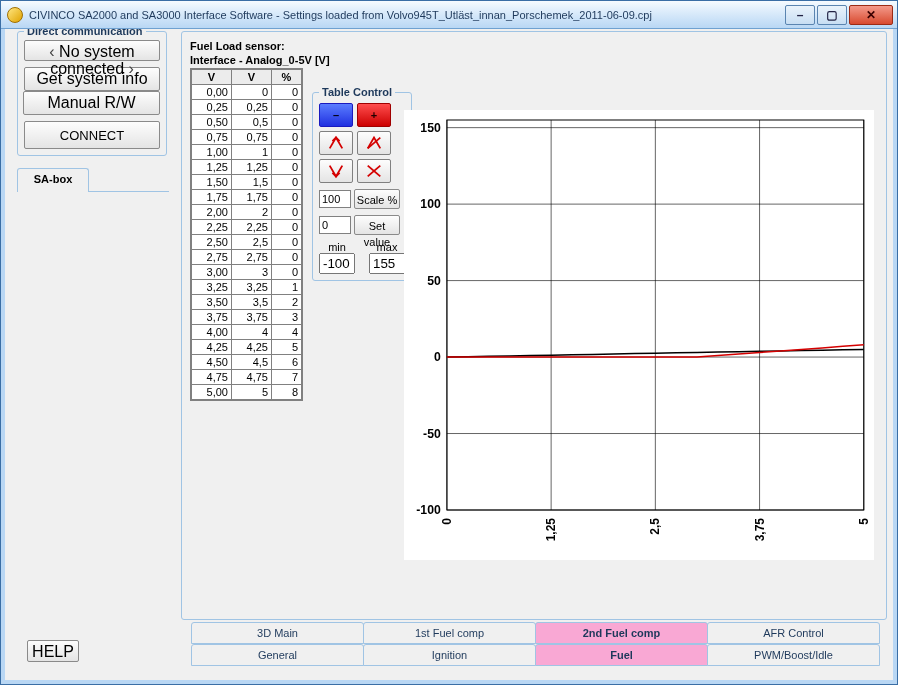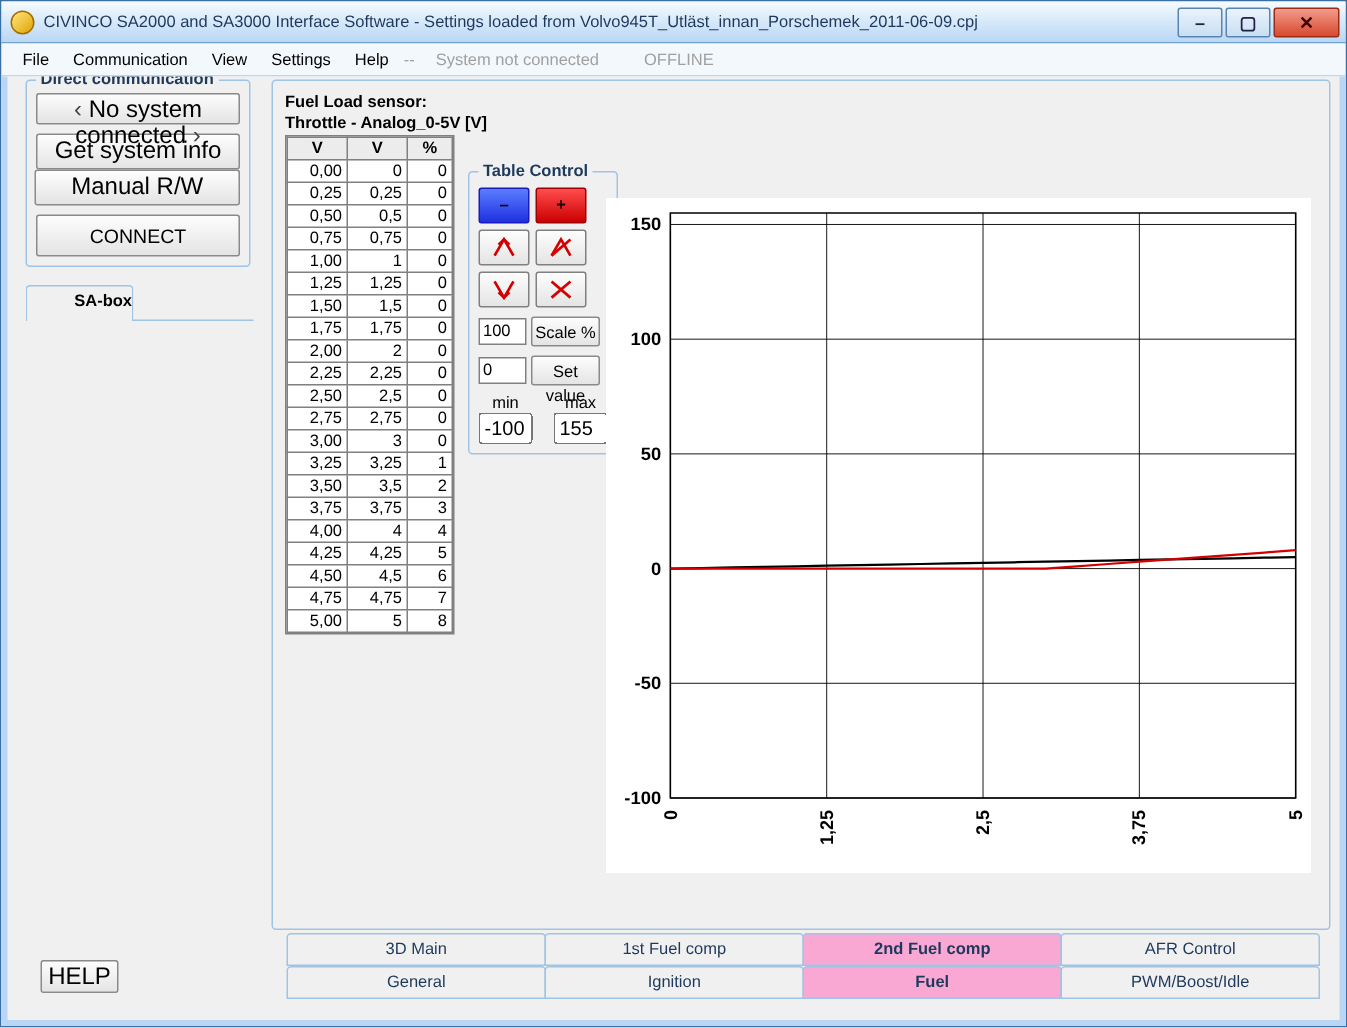--- a/index.html
+++ b/index.html
@@ -124,21 +124,21 @@
     position: relative;
     height: 24px;
   }
   .sa-tab .tab {
     position: absolute; left: 0; top: 0;
     height: 24px; width: 72px;
     background: #f0f0f0;
     border: 1px solid #a0c4e4;
     border-bottom: none;
     border-top-left-radius: 3px; border-top-right-radius: 3px;
-    text-align: right; line-height: 20px;
+    text-align: center; line-height: 20px;
     font-weight: bold;
   }
   .sa-tab .line {
     position: absolute; left: 71px; right: -2px; bottom: 0;
     border-bottom: 1px solid #a0c4e4;
   }
 
   
   .main-panel {
     position: absolute;
@@ -250,30 +250,20 @@
   <div class="titlebar">
     <div class="app-icon"></div>
     <div class="title-text">CIVINCO SA2000 and SA3000 Interface Software - Settings loaded from Volvo945T_Utläst_innan_Porschemek_2011-06-09.cpj</div>
     <div class="winbtns">
       <div class="winbtn">–</div>
       <div class="winbtn">▢</div>
       <div class="winbtn close">✕</div>
     </div>
   </div>
 
-  <div class="menubar">
-    <span class="menuitem">File</span>
-    <span class="menuitem">Communication</span>
-    <span class="menuitem">View</span>
-    <span class="menuitem">Settings</span>
-    <span class="menuitem">Help</span>
-    <span class="sep">--</span>
-    <span class="status-sys">System not connected</span>
-    <span class="status-off">OFFLINE</span>
-  </div>
 
   <div class="client">
 
     <div class="left-col">
       <div class="group">
         <div class="group-title">Direct communication</div>
         <div class="btn dropdown">No system connected</div>
         <div class="twobtn">
           <div class="btn">Get system info</div>
           <div class="btn">Manual R/W</div>
@@ -282,21 +272,21 @@
       </div>
       <div class="sa-tab">
         <div class="tab">SA-box</div>
         <div class="line"></div>
       </div>
     </div>
 
     <div class="main-panel">
       <div class="sensor-head">
         <div>Fuel Load sensor:</div>
-        <div>Throttle - Analog_0-5V [V]</div>
+        <div>Interface - Analog_0-5V [V]</div>
       </div>
 
       <div class="data-table">
         <table>
           <thead>
               <tr id="dt-head">
                 <th>V</th>
                 <th>V</th>
                 <th>%</th>
               </tr>

